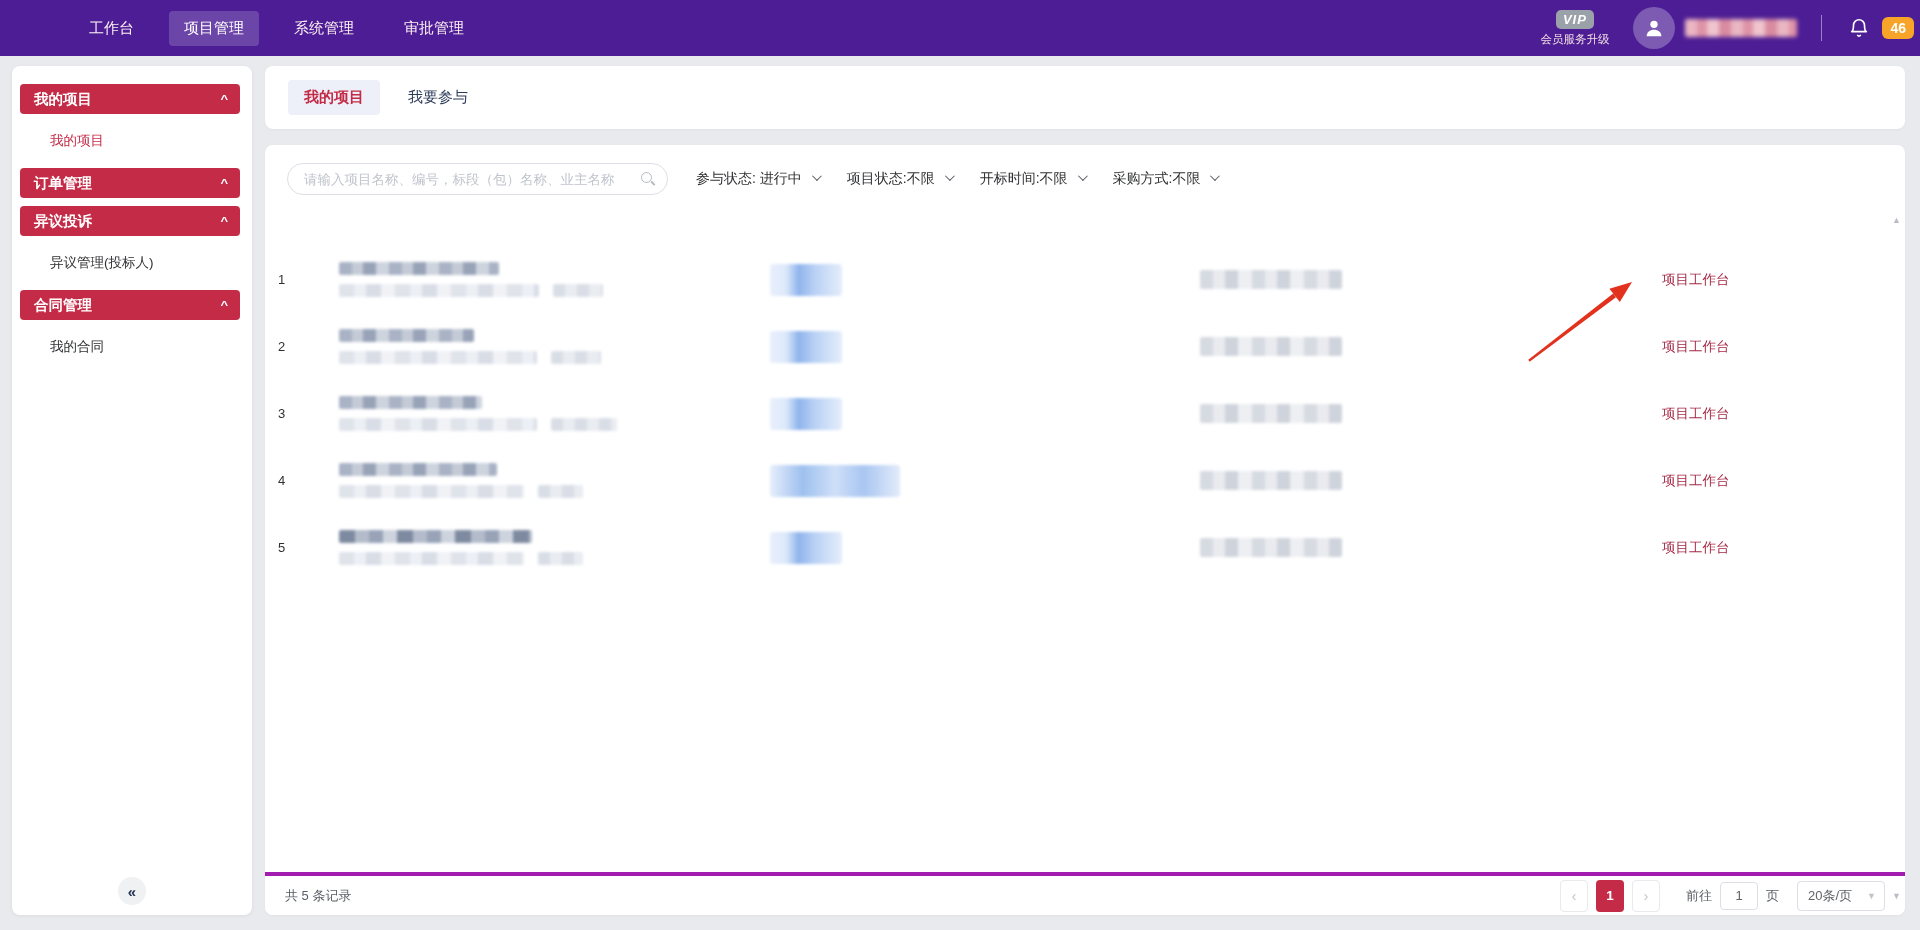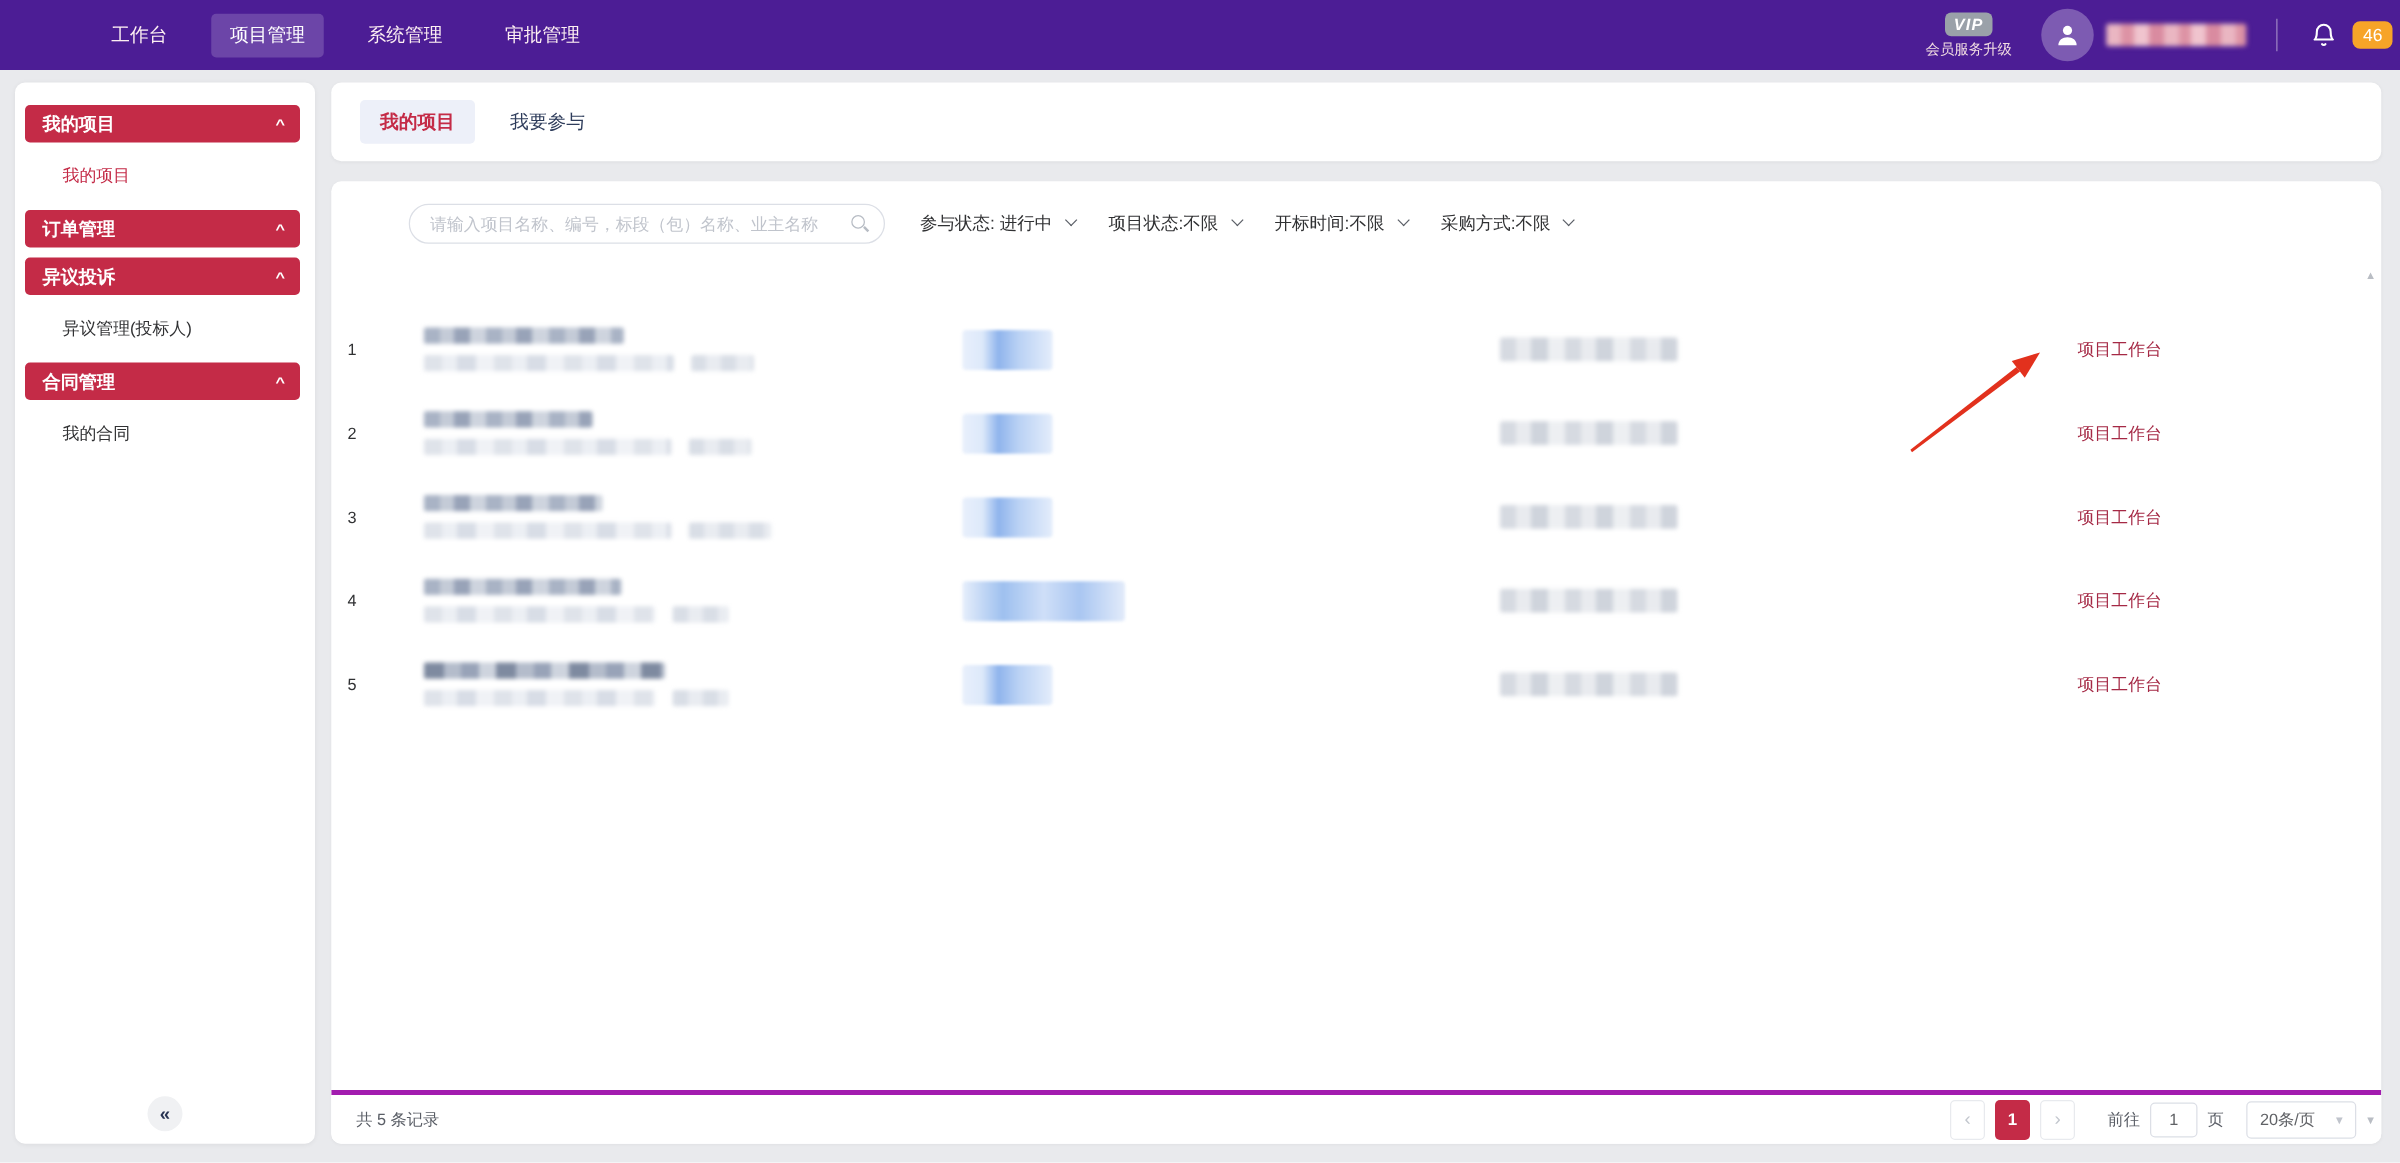--- a/index.html
+++ b/index.html
@@ -21,21 +21,21 @@
   .vip-badge { background:#9aa1a9; color:#fff; font-style:italic; font-weight:bold;
                font-size:13px; line-height:17px; padding:1px 7px; border-radius:5px; letter-spacing:1px; }
   .vip-label { font-size:11.5px; color:#f2dde2; margin-top:3px; white-space:nowrap; }
   .avatar { width:42px; height:42px; border-radius:50%; background:rgba(255,255,255,.28);
             display:flex; align-items:center; justify-content:center; }
   .name-blur { width:112px; height:18px; margin-left:10px; border-radius:2px;
     background:repeating-linear-gradient(90deg,#eab6c2 0 12px,#dd93a5 12px 22px,#f0c4ce 22px 34px,#d98ba0 34px 46px);
     filter:blur(2px); }
   .nav-divider { width:1px; height:26px; background:rgba(255,255,255,.45); margin:0 26px 0 24px; }
   .bell-wrap { cursor:pointer; display:flex; align-items:center; }
-  .notif-badge { background:#f7a428; color:#fff; font-weight:normal; font-size:14px;
+  .notif-badge { background:#f7a428; color:#fff; font-weight:bold; font-size:14px;
                  border-radius:6px; padding:4px 8px; margin-left:12px; line-height:1; }
 
   
   .sidebar { position:absolute; left:12px; top:66px; width:240px; height:849px;
              background:#fff; border-radius:8px; box-shadow:0 1px 4px rgba(0,0,0,.06);
              padding-top:18px; z-index:2; }
   .group-header { margin:0 12px 8px 8px; height:30px; background:#c42b47; border-radius:4px;
                   color:#fff; font-size:14.5px; font-weight:bold; display:flex; align-items:center;
                   justify-content:space-between; padding:0 12px 0 14px; cursor:pointer; }
   .group-header .chev { font-size:13px; font-weight:bold; line-height:1; transform:scaleY(.85); }
@@ -50,21 +50,21 @@
   
   .tab-card { position:absolute; left:265px; top:66px; width:1640px; height:63px;
               background:#fff; border-radius:8px; display:flex; align-items:center;
               padding-left:23px; box-shadow:0 1px 3px rgba(0,0,0,.04); }
   .tab { font-size:15px; color:#2e3c5b; padding:8px 16px; border-radius:4px;
          cursor:pointer; margin-right:12px; }
   .tab.active { background:#edf0f9; color:#c42b47; font-weight:bold; }
 
   
   .main-card { position:absolute; left:265px; top:145px; width:1640px; height:770px;
-               background:#fff; border-radius:8px; box-shadow:0 1px 3px rgba(0,0,0,.04);padding-left:40px; }
+               background:#fff; border-radius:8px; box-shadow:0 1px 3px rgba(0,0,0,.04); }
   .filter-row { height:68px; display:flex; align-items:center; padding-left:22px; }
   .search-box { position:relative; width:381px; height:32px; }
   .search-input { width:100%; height:100%; border:1px solid #dcdfe6; border-radius:16px;
                   padding:0 36px 0 16px; font-size:13.5px; color:#333; outline:none; background:#fff; }
   .search-input::placeholder { color:#c0c4cc; }
   .search-icon { position:absolute; right:16px; top:9px; width:11px; height:11px;
                  border:1.5px solid #b7bcc4; border-radius:50%; }
   .search-icon::after { content:""; position:absolute; width:1.5px; height:5px; background:#b7bcc4;
                         right:-2px; bottom:-4px; transform:rotate(-45deg); }
   .filter { display:flex; align-items:center; margin-left:28px; font-size:14px;

